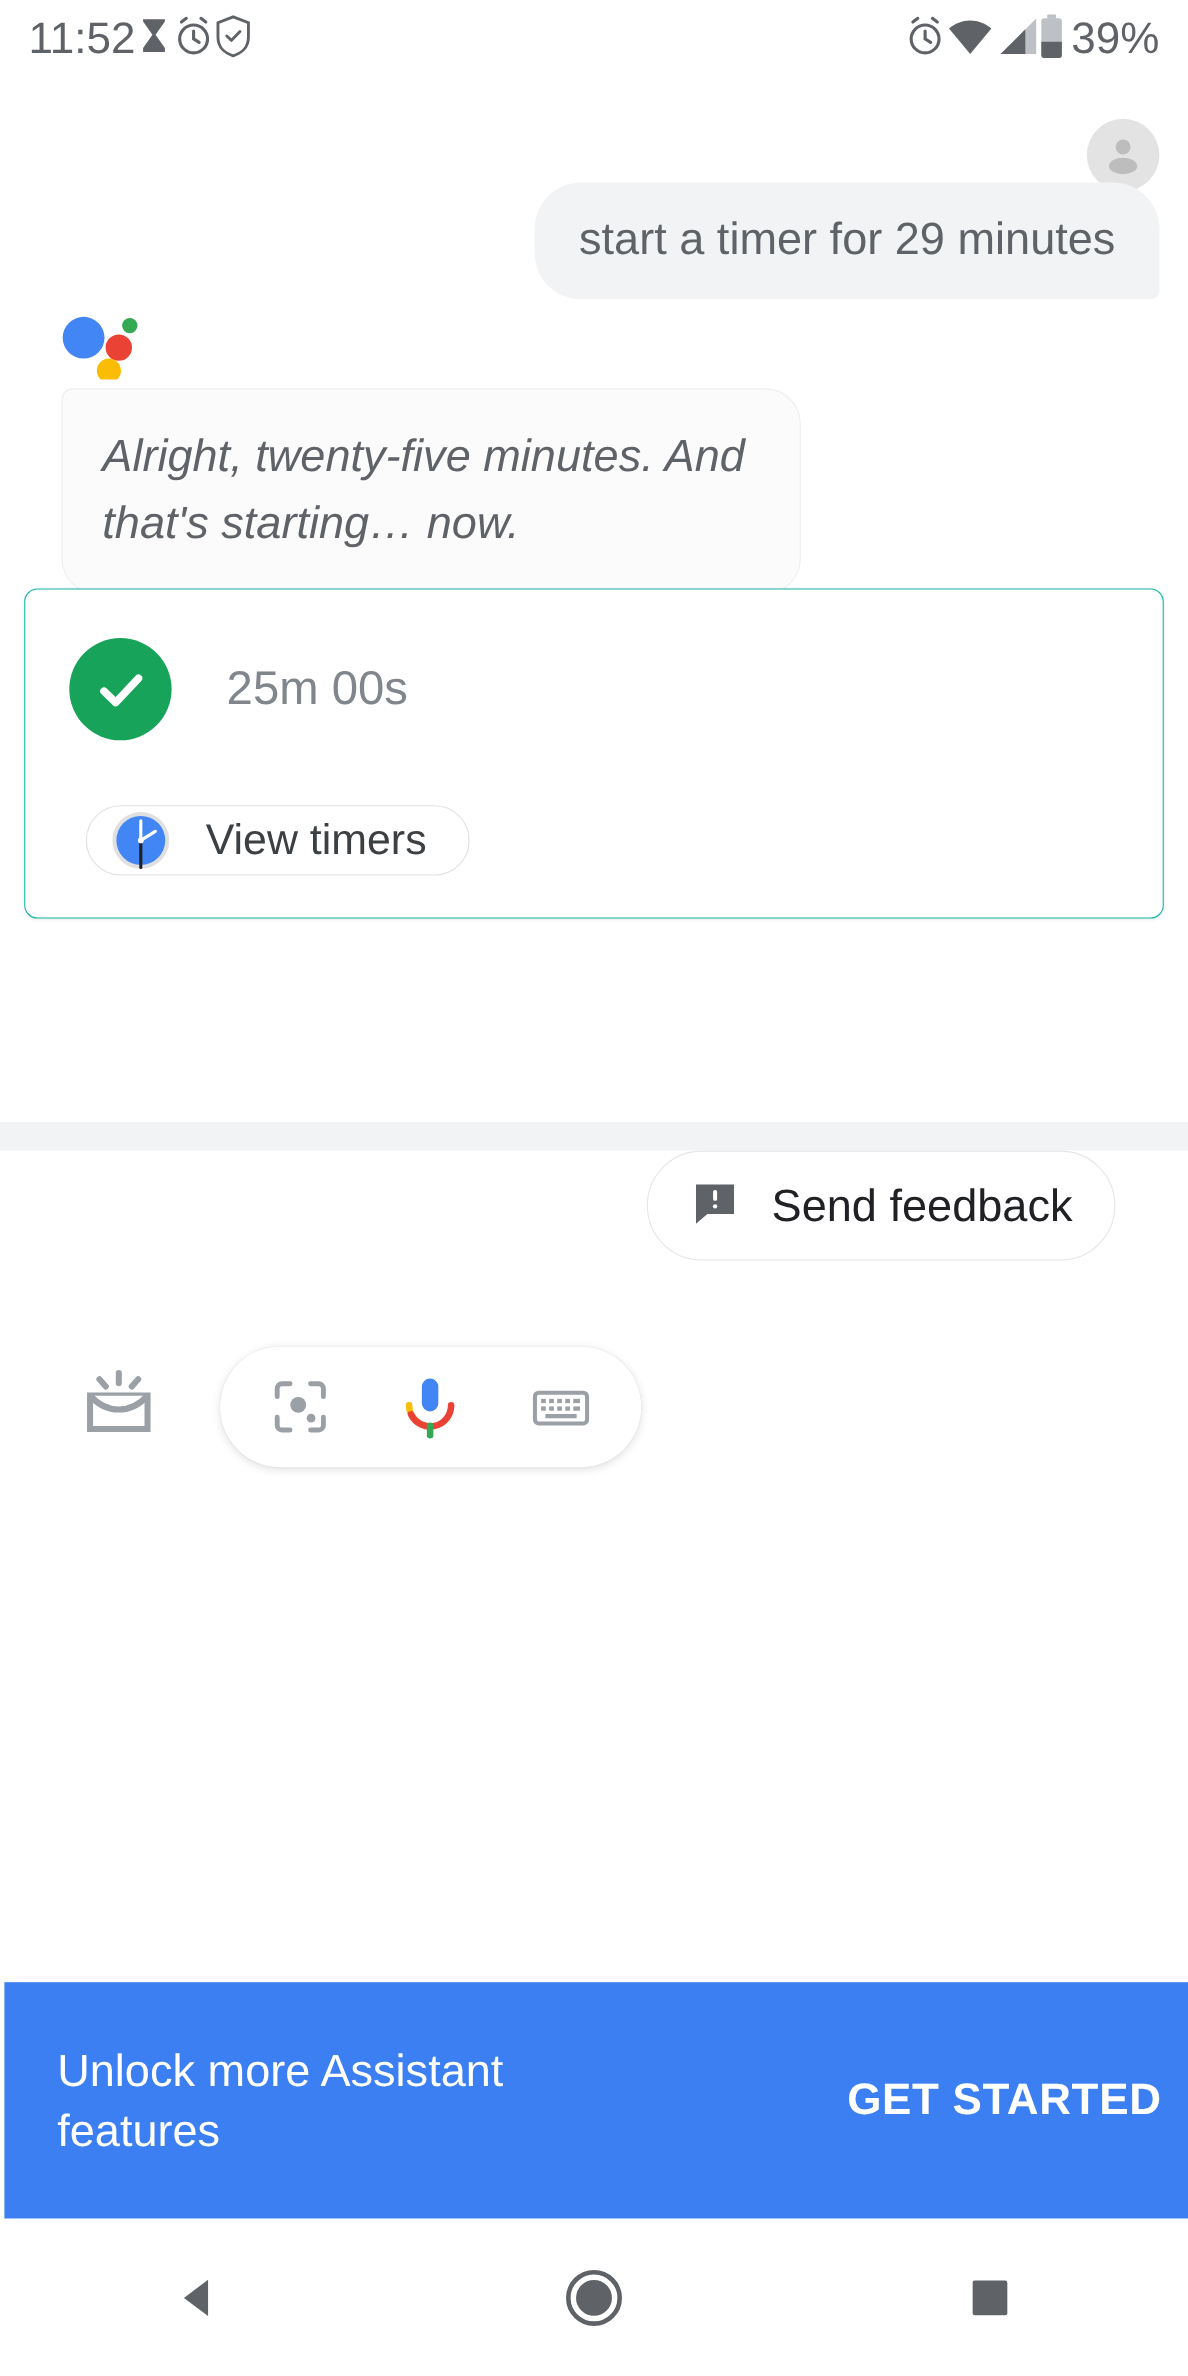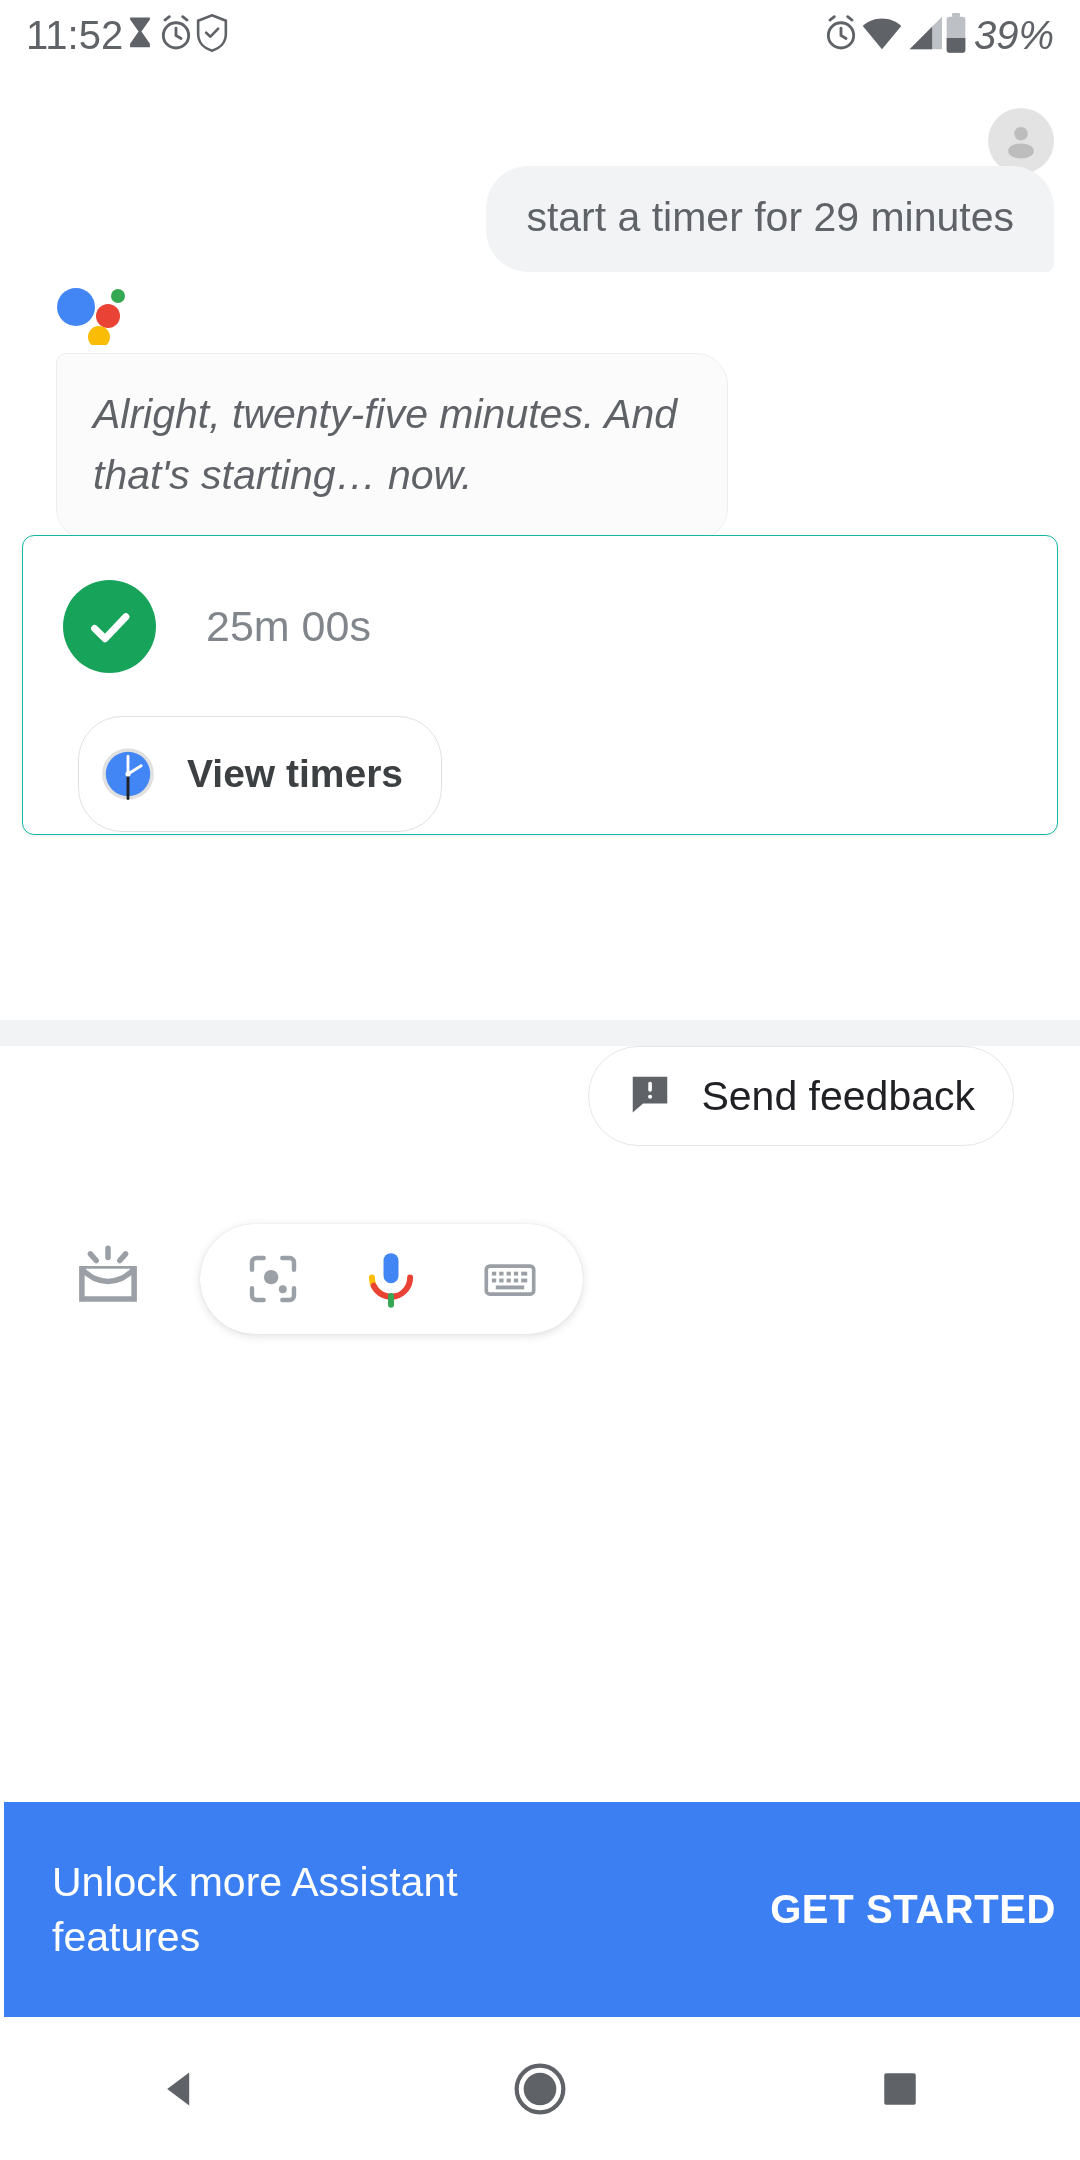--- a/index.html
+++ b/index.html
@@ -11,21 +11,21 @@
   }
   #screen { position: relative; width: 1080px; height: 2160px; background: #ffffff; }
 
   
   .statusbar {
     position: absolute; top: 0; left: 0; width: 1080px; height: 70px;
     display: flex; align-items: center; padding: 0 26px;
     background: #ffffff;
   }
   .sb-left { display: flex; align-items: center; }
-  .sb-right { display: flex; align-items: center; gap: 0; margin-left: auto; font-style: italic; }
+  .sb-right { display: flex; align-items: center; gap: 0; margin-left: auto; }
   .sb-time { font-size: 40px; color: #5f6368; letter-spacing: 0px; font-weight: 400; }
   .sb-batt { font-size: 40px; color: #5f6368; font-weight: 400; margin-left: 6px; }
   .sb-ico { display: block; }
 
   
   .convo {
     position: absolute; top: 70px; left: 0; width: 1080px; height: 950px;
     background: #ffffff;
   }
   .avatar {
@@ -66,26 +66,25 @@
     box-shadow: 0 1px 3px rgba(60,64,67,0.10);
   }
   .timer-main { display: flex; align-items: center; padding: 44px 0 0 40px; }
   .check-circle {
     width: 93px; height: 93px; border-radius: 50%;
     background: #17a35a;
     display: flex; align-items: center; justify-content: center; flex: none;
   }
   .timer-value { margin-left: 50px; font-size: 43px; color: #80868b; }
   .view-timers {
-    position: absolute; left: 55px; top: 180px;
+    position: absolute; left: 55px; top: 196px;
     display: flex; align-items: center;
-    height: 116px; padding: 0 38px 0 18px;
+    height: 64px; padding: 0 38px 0 18px;
     border: 1px solid #dfe1e5; border-radius: 44px;
     background: #ffffff;
-    font-weight: bold;
   }
   .vt-clock { width: 62px; height: 62px; flex: none; }
   .vt-label { margin-left: 28px; font-size: 39px; color: #3c4043; }
 
   
   .gray-gap {
     position: absolute; top: 1020px; left: 0; width: 1080px; height: 26px;
     background: #f1f3f4;
   }
 

